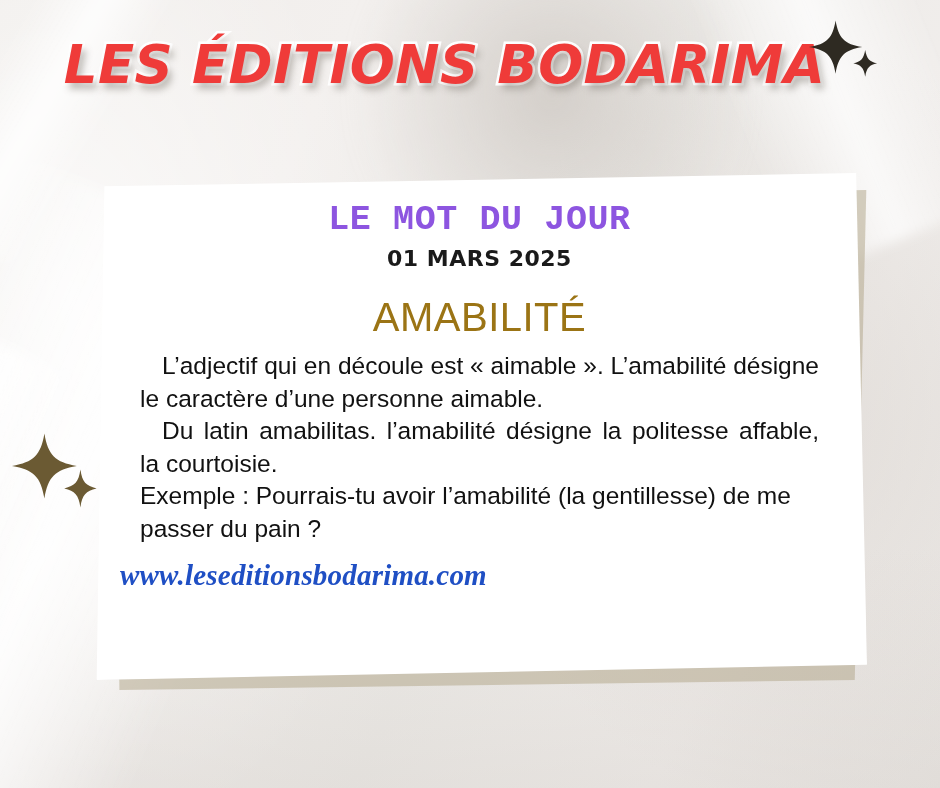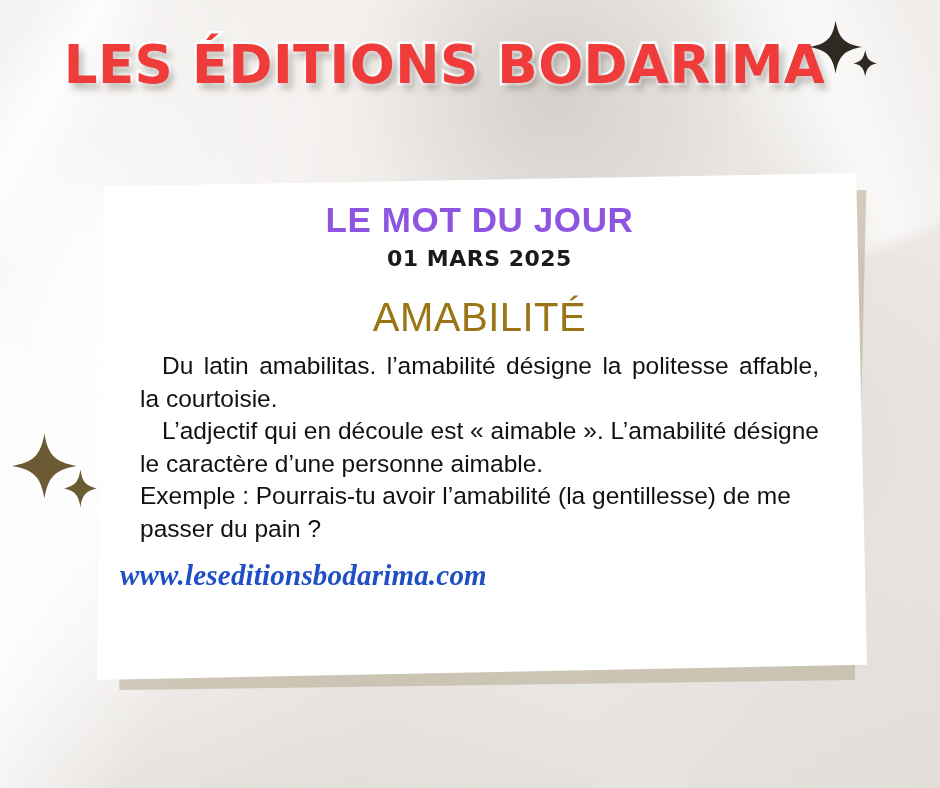--- a/index.html
+++ b/index.html
@@ -103,20 +103,21 @@
   }
 
   
   .header {
     position: absolute;
     top: 34px;
     left: 0;
     width: 889px;
     text-align: center;
     z-index: 5;
+    font-style: italic;
   }
   .brand-title {
     display: inline-block;
     font-family: "DejaVu Sans", sans-serif;
     font-weight: 700;
     font-size: 53px;
     letter-spacing: 0.4px;
     color: #ef3b39;
     -webkit-text-stroke: 5px #ffffff;
     paint-order: stroke fill;
@@ -172,21 +173,21 @@
     width: 775px;
     height: 510px;
     padding: 0 28px;
     box-sizing: border-box;
   }
 
   .kicker {
     margin: 0;
     padding-top: 30px;
     text-align: center;
-    font-family: Liberation Sans, sans-serif;
+    font-family: Liberation Mono, monospace;
     font-weight: 700;
     font-size: 35px;
     letter-spacing: 0.6px;
     color: #8d55e0;
   }
   .date {
     margin: 6px 0 0 0;
     text-align: center;
     font-family: "DejaVu Sans", sans-serif;
     font-weight: 700;
@@ -264,22 +265,22 @@
 
   <div class="card-shadow"></div>
 
   <div class="card">
     <div class="card-inner">
       <h2 class="kicker">LE MOT DU JOUR</h2>
       <div class="date">01 MARS 2025</div>
       <div class="word">AMABILITÉ</div>
 
       <div class="body-text">
+        <p class="indent">L’adjectif qui en découle est « aimable ». L’amabilité désigne le caractère d’une personne aimable.</p>
         <p class="indent">Du latin amabilitas. l’amabilité désigne la politesse affable, la courtoisie.</p>
-        <p class="indent">L’adjectif qui en découle est « aimable ». L’amabilité désigne le caractère d’une personne aimable.</p>
         <p>Exemple : Pourrais-tu avoir l’amabilité (la gentillesse) de me passer du pain ?</p>
       </div>
 
       <div class="website">www.leseditionsbodarima.com</div>
     </div>
   </div>
 
 </div>
 
 </body></html>

